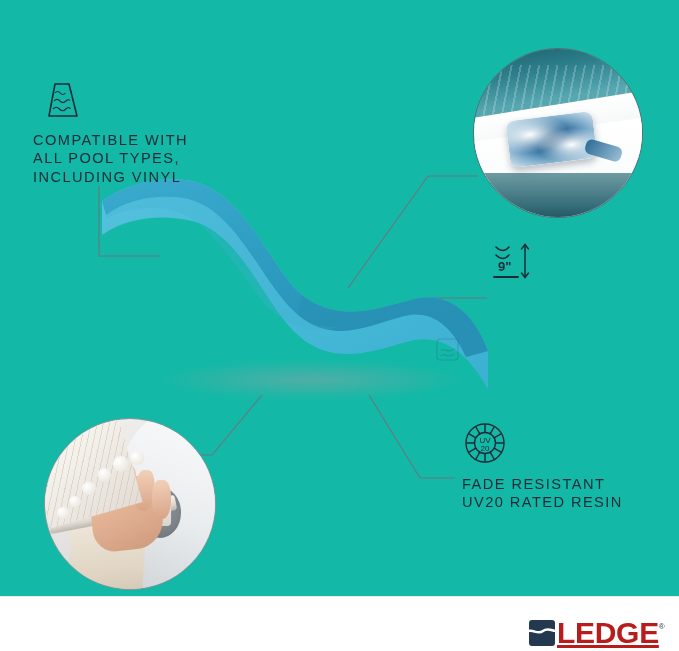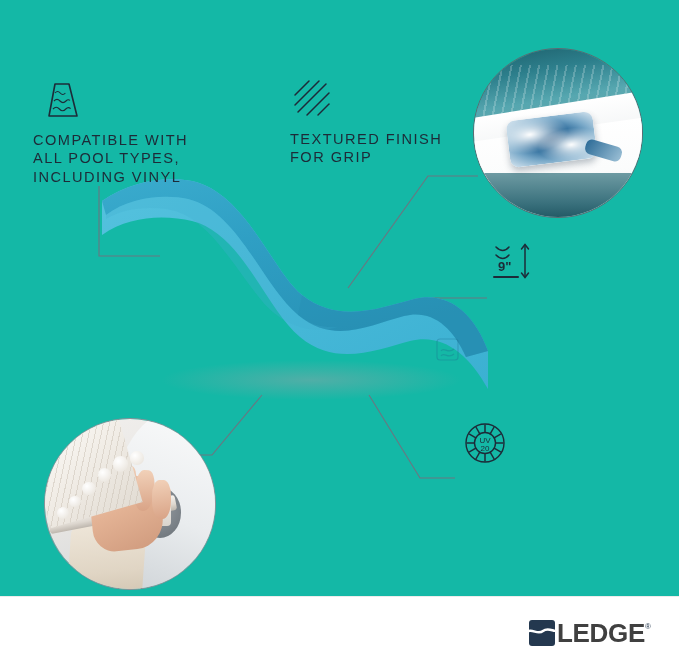--- a/index.html
+++ b/index.html
@@ -161,22 +161,22 @@
   }
 
   
   .logo{position:absolute;left:529px;top:620px;display:flex;align-items:center;}
   .logo-mark{
     width:26px;height:26px;border-radius:3px;
     background:#24384f;position:relative;overflow:hidden;margin-right:2px;
   }
   .logo-mark .wave{position:absolute;left:-2px;top:7px;width:32px;height:12px;}
   .logo-text{
-    color:#404040;font-size:26px;font-weight:bold;letter-spacing:-0.3px;
-    line-height:26px;font-family:"Liberation Sans", sans-serif;
+    color:#b91c1c;font-size:30px;font-weight:bold;letter-spacing:-0.3px;
+    line-height:26px;font-family:"Liberation Sans", sans-serif;text-decoration:underline;
   }
   .logo-reg{color:#24384f;font-size:8px;line-height:10px;align-self:flex-start;margin-top:2px;}
 </style>
 </head>
 <body>
 
 <div class="sheet">
 
   <div class="stage">
 
@@ -304,33 +304,20 @@
           <path d="M19,15 q2.6,-3 5.2,0 q2.6,3 5.2,0"></path>
           <path d="M18,23 q3,-3.2 6,0 q3,3.2 6,0 q2,-2.2 4,-0.6"></path>
           <path d="M17,31 q3.2,-3.4 6.4,0 q3.2,3.4 6.4,0 q2.4,-2.6 4.8,-0.4"></path>
         </g>
       </svg>
       <div class="label">COMPATIBLE WITH
 ALL POOL TYPES,
 INCLUDING VINYL</div>
     </div>
 
-    <div class="feat" id="feat-texture">
-      <svg class="ico" width="40" height="40" viewBox="0 0 40 40" xmlns="http://www.w3.org/2000/svg">
-        <g stroke="#1d2b38" stroke-width="1.5" stroke-linecap="round">
-          <line x1="3" y1="17" x2="17" y2="3"></line>
-          <line x1="3" y1="27" x2="27" y2="3"></line>
-          <line x1="6" y1="34" x2="34" y2="6"></line>
-          <line x1="15" y1="37" x2="37" y2="15"></line>
-          <line x1="26" y1="37" x2="37" y2="26"></line>
-        </g>
-      </svg>
-      <div class="label">TEXTURED FINISH
-FOR GRIP</div>
-    </div>
 
     <div class="feat" id="feat-depth">
       <svg class="ico" width="50" height="44" viewBox="0 0 50 44" xmlns="http://www.w3.org/2000/svg">
         <g fill="none" stroke="#1d2b38" stroke-width="1.5" stroke-linecap="round">
           <path d="M4,7 q7,7 13,0"></path>
           <path d="M4,15 q7,7 13,0"></path>
           <line x1="2" y1="37" x2="26" y2="37" stroke-width="2"></line>
           <line x1="33" y1="5" x2="33" y2="37"></line>
           <path d="M29.5,9 L33,4.5 L36.5,9"></path>
           <path d="M29.5,33 L33,37.5 L36.5,33"></path>
@@ -353,20 +340,22 @@
           <line x1="21" y1="31.0" x2="21" y2="39.4"></line>
           <line x1="16.1" y1="29.7" x2="11.9" y2="37.0"></line>
           <line x1="12.3" y1="25.9" x2="5.0" y2="30.1"></line>
           <line x1="11.0" y1="21.0" x2="2.6" y2="21.0"></line>
           <line x1="12.3" y1="16.1" x2="5.0" y2="11.9"></line>
           <line x1="16.1" y1="12.3" x2="11.9" y2="5.0"></line>
         </g>
         <text x="21" y="20.5" text-anchor="middle" font-family="Liberation Sans, sans-serif" font-size="8" fill="#1d2b38">UV</text>
         <text x="21" y="28.5" text-anchor="middle" font-family="Liberation Sans, sans-serif" font-size="8" fill="#1d2b38">20</text>
       </svg>
+      <div class="label">FADE RESISTANT
+UV20 RATED RESIN</div>
     </div>
 
 
   </div>
 
   <div class="footer"></div>
 
   <div class="logo">
     <div class="logo-mark">
       <svg class="wave" viewBox="0 0 32 12" xmlns="http://www.w3.org/2000/svg">

